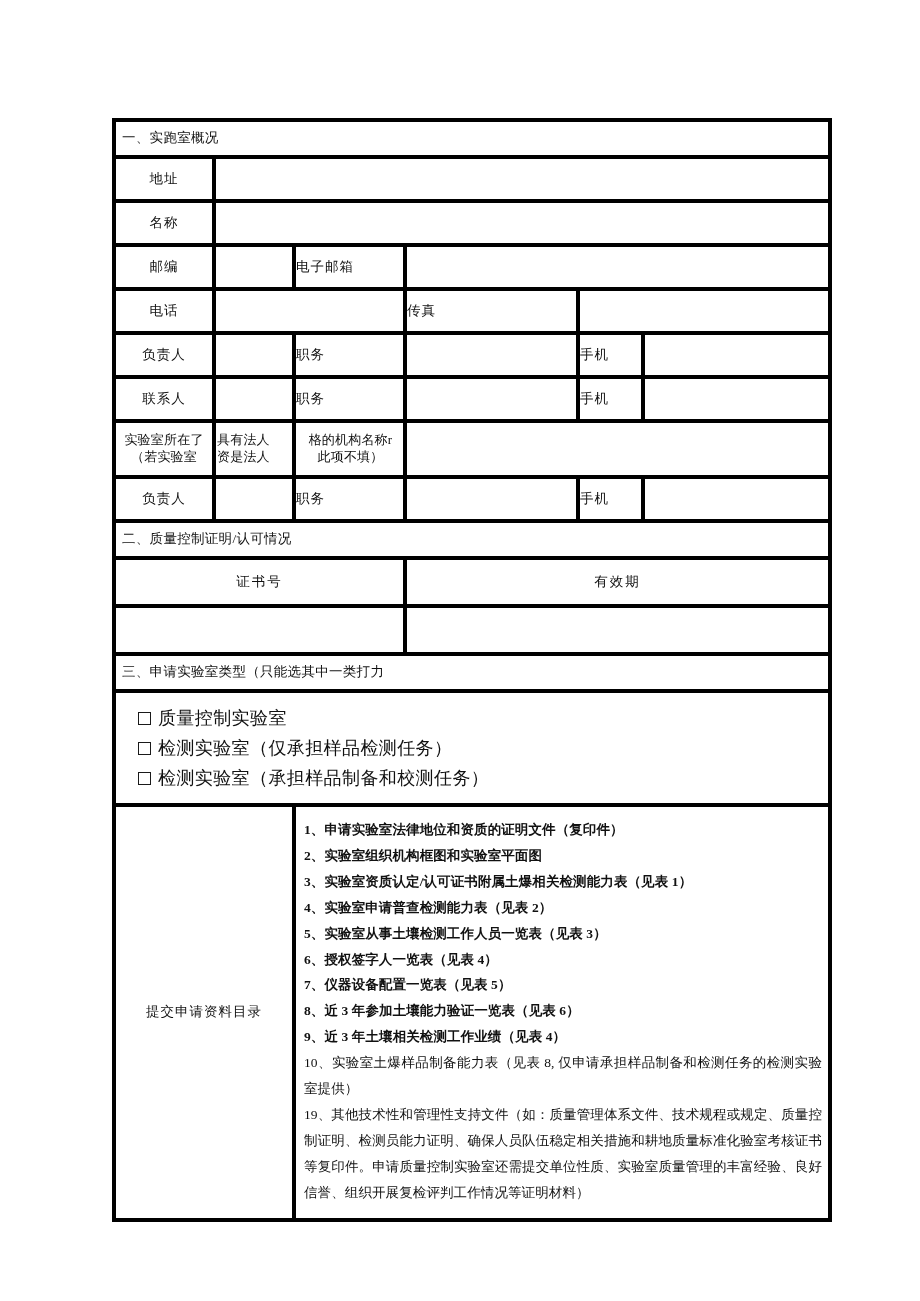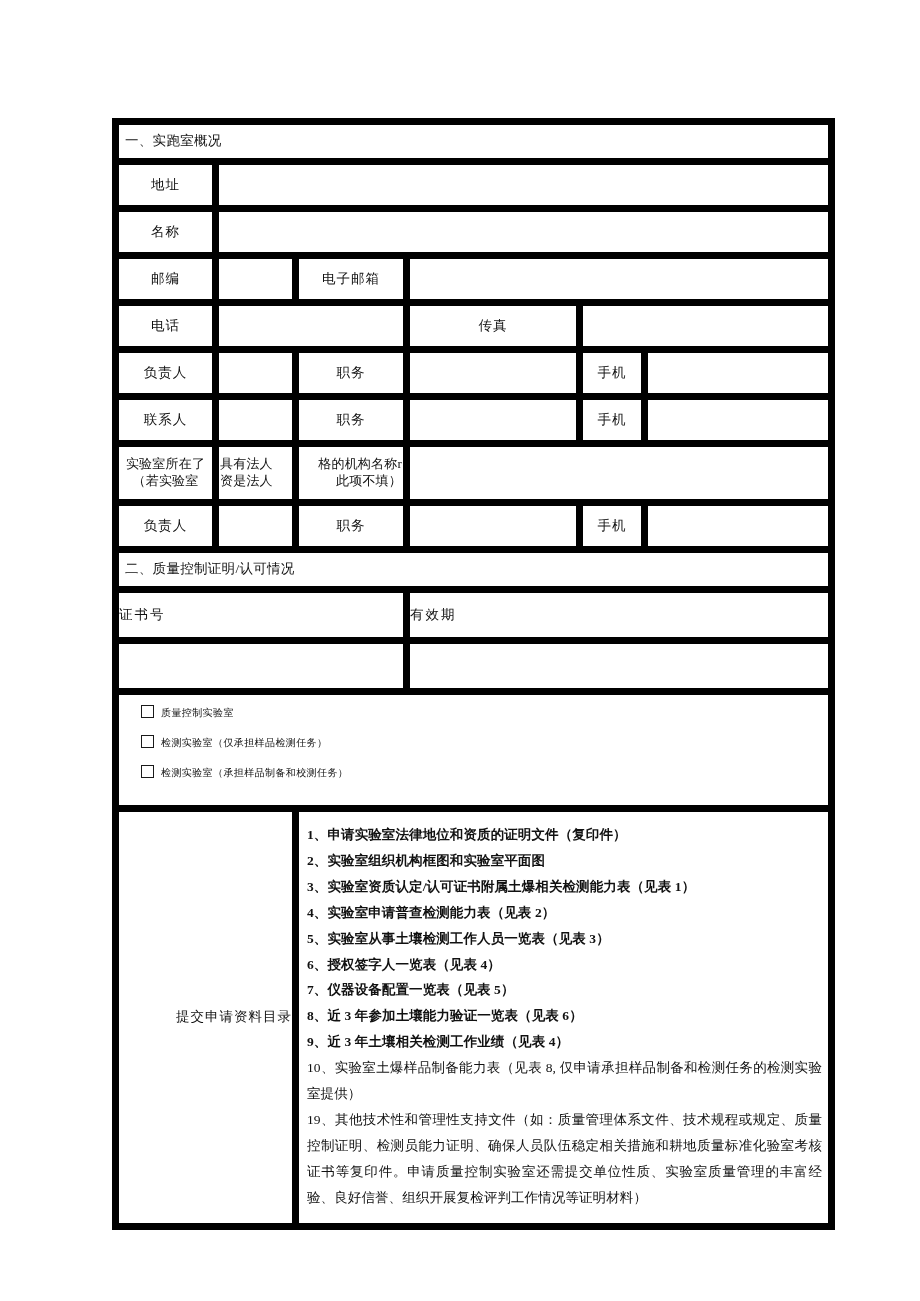--- a/index.html
+++ b/index.html
@@ -30,21 +30,21 @@
     left: 112px;
     top: 118px;
     width: 716px;
     border-collapse: collapse;
     table-layout: fixed;
     font-size: 13.5px;
     line-height: 1.5;
   }
 
   .form-table td {
-    border: 7px solid #000000;
+    border: 4px solid #000000;
     padding: 0;
     vertical-align: middle;
     font-size: 13.5px;
     color: #111111;
   }
 
   
   .sec-head {
     height: 33px;
     padding-left: 6px !important;
@@ -57,71 +57,71 @@
     text-align: center;
     height: 40px;
     letter-spacing: 1px;
   }
 
   .blank {
     height: 40px;
   }
 
   .ctr {
-    text-align: center;
+    text-align: left;
     letter-spacing: 1px;
   }
 
   
   .legal-row td {
     height: 52px;
     vertical-align: middle;
     text-align: center;
     line-height: 1.28;
     font-size: 13px;
     letter-spacing: 0.2px;
     padding: 0 1px;
     margin-left: 36px;
   }
   .legal-row td.l1 { text-align: center; }
   .legal-row td.l2 { text-align: left; }
-  .legal-row td.l3 { text-align: right; padding-left: 3px; }
+  .legal-row td.l3 { text-align: center; padding-left: 3px; }
 
   .cert-head {
     height: 44px;
-    text-align: left;
+    text-align: center;
     letter-spacing: 2px;
   }
   .cert-blank { height: 44px; }
 
   
   .chk-cell {
     padding: 10px 0 10px 22px !important;
     text-align: left;
   }
   .chk-line {
     display: flex;
-    align-items: flex-start;
+    align-items: center;
     height: 30px;
     letter-spacing: 0.4px;
-    font-size: 10px;
+    font-size: 18px;
   }
   .chk-box {
     display: inline-block;
     width: 11px;
     height: 11px;
     border: 1px solid #1a1a1a;
     margin-right: 7px;
     flex: 0 0 auto;
     background: #fff;
   }
 
   
   .mat-label {
-    text-align: right;
+    text-align: center;
     vertical-align: middle;
     letter-spacing: 1px;
     font-size: 13.5px;
   }
   .mat-list {
     padding: 10px 6px 12px 8px !important;
     vertical-align: top;
     line-height: 1.92;
     font-size: 13.5px;
     letter-spacing: 0.1px;
@@ -228,20 +228,23 @@
       <tr>
         <td class="cert-head" colspan="3">证书号</td>
         <td class="cert-head" colspan="3">有效期</td>
       </tr>
 
       <tr>
         <td class="cert-blank" colspan="3"></td>
         <td class="cert-blank" colspan="3"></td>
       </tr>
 
+      <tr>
+        <td class="sec-head" colspan="6">三、申请实验室类型（只能选其中一类打力</td>
+      </tr>
 
       <tr>
         <td class="chk-cell" colspan="6">
           <div class="chk-line">
             <span class="chk-box"></span>
             <span>质量控制实验室</span>
           </div>
           <div class="chk-line">
             <span class="chk-box"></span>
             <span>检测实验室（仅承担样品检测任务）</span>

